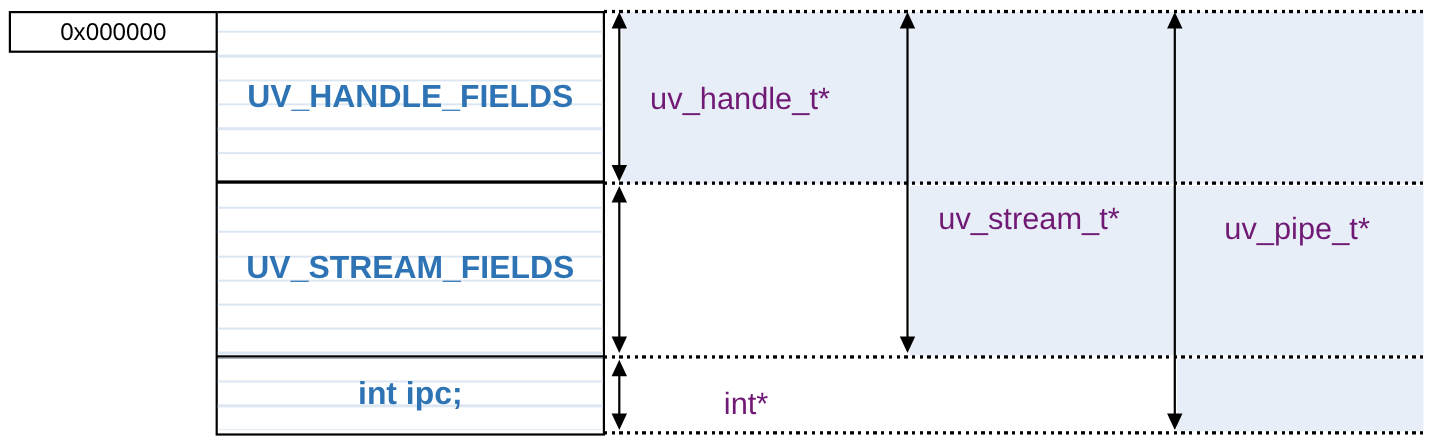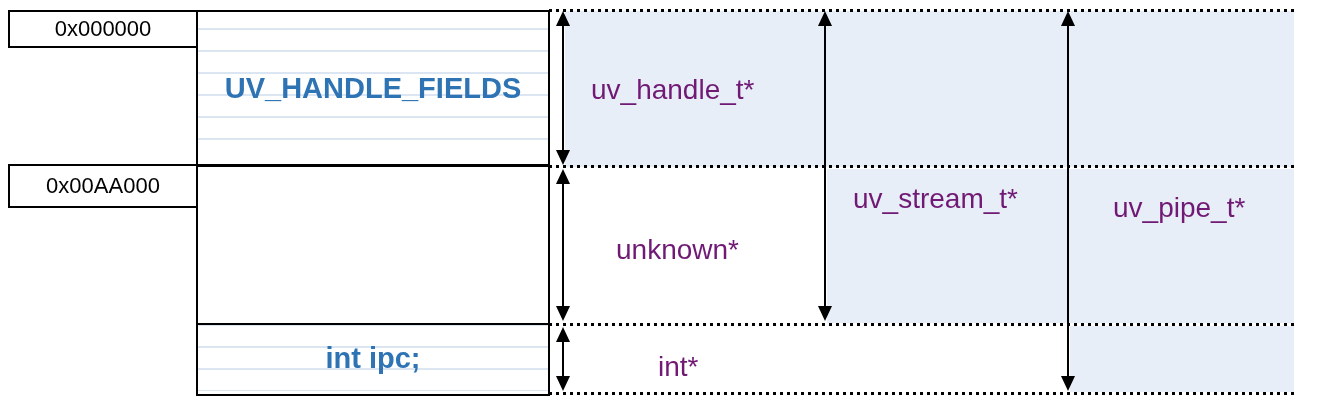--- a/index.html
+++ b/index.html
@@ -139,29 +139,29 @@
   #lbl-pipe    { left: 1113px; top: 194px; }
 </style>
 </head>
 <body>
 
 <div class="stage">
 
   <div class="addr" id="addr0">
     <span>0x000000</span>
   </div>
-  <div class="addr" id="addr1">
-    <span>0x00AA000</span>
-  </div>
 
   <div class="struct">
     <div class="sec" id="sec1">
       <span>UV_HANDLE_FIELDS</span>
     </div>
     <div class="divider" id="div1"></div>
+    <div class="sec" id="sec2">
+      <span>UV_STREAM_FIELDS</span>
+    </div>
     <div class="divider" id="div2"></div>
     <div class="sec" id="sec3">
       <span>int ipc;</span>
     </div>
   </div>
 
   <div class="shade" id="shadeA"></div>
   <div class="shade" id="shadeB"></div>
   <div class="shade" id="shadeC"></div>
 
@@ -180,18 +180,17 @@
       <div class="shaft"></div>
     </div>
   <div class="varrow" id="arrow-stream">
       <div class="shaft"></div>
     </div>
   <div class="varrow" id="arrow-pipe">
       <div class="shaft"></div>
     </div>
 
   <div class="ptr" id="lbl-handle">uv_handle_t*</div>
-  <div class="ptr" id="lbl-unknown">unknown*</div>
   <div class="ptr" id="lbl-int">int*</div>
   <div class="ptr" id="lbl-stream">uv_stream_t*</div>
   <div class="ptr" id="lbl-pipe">uv_pipe_t*</div>
 
 </div>
 
 </body></html>

